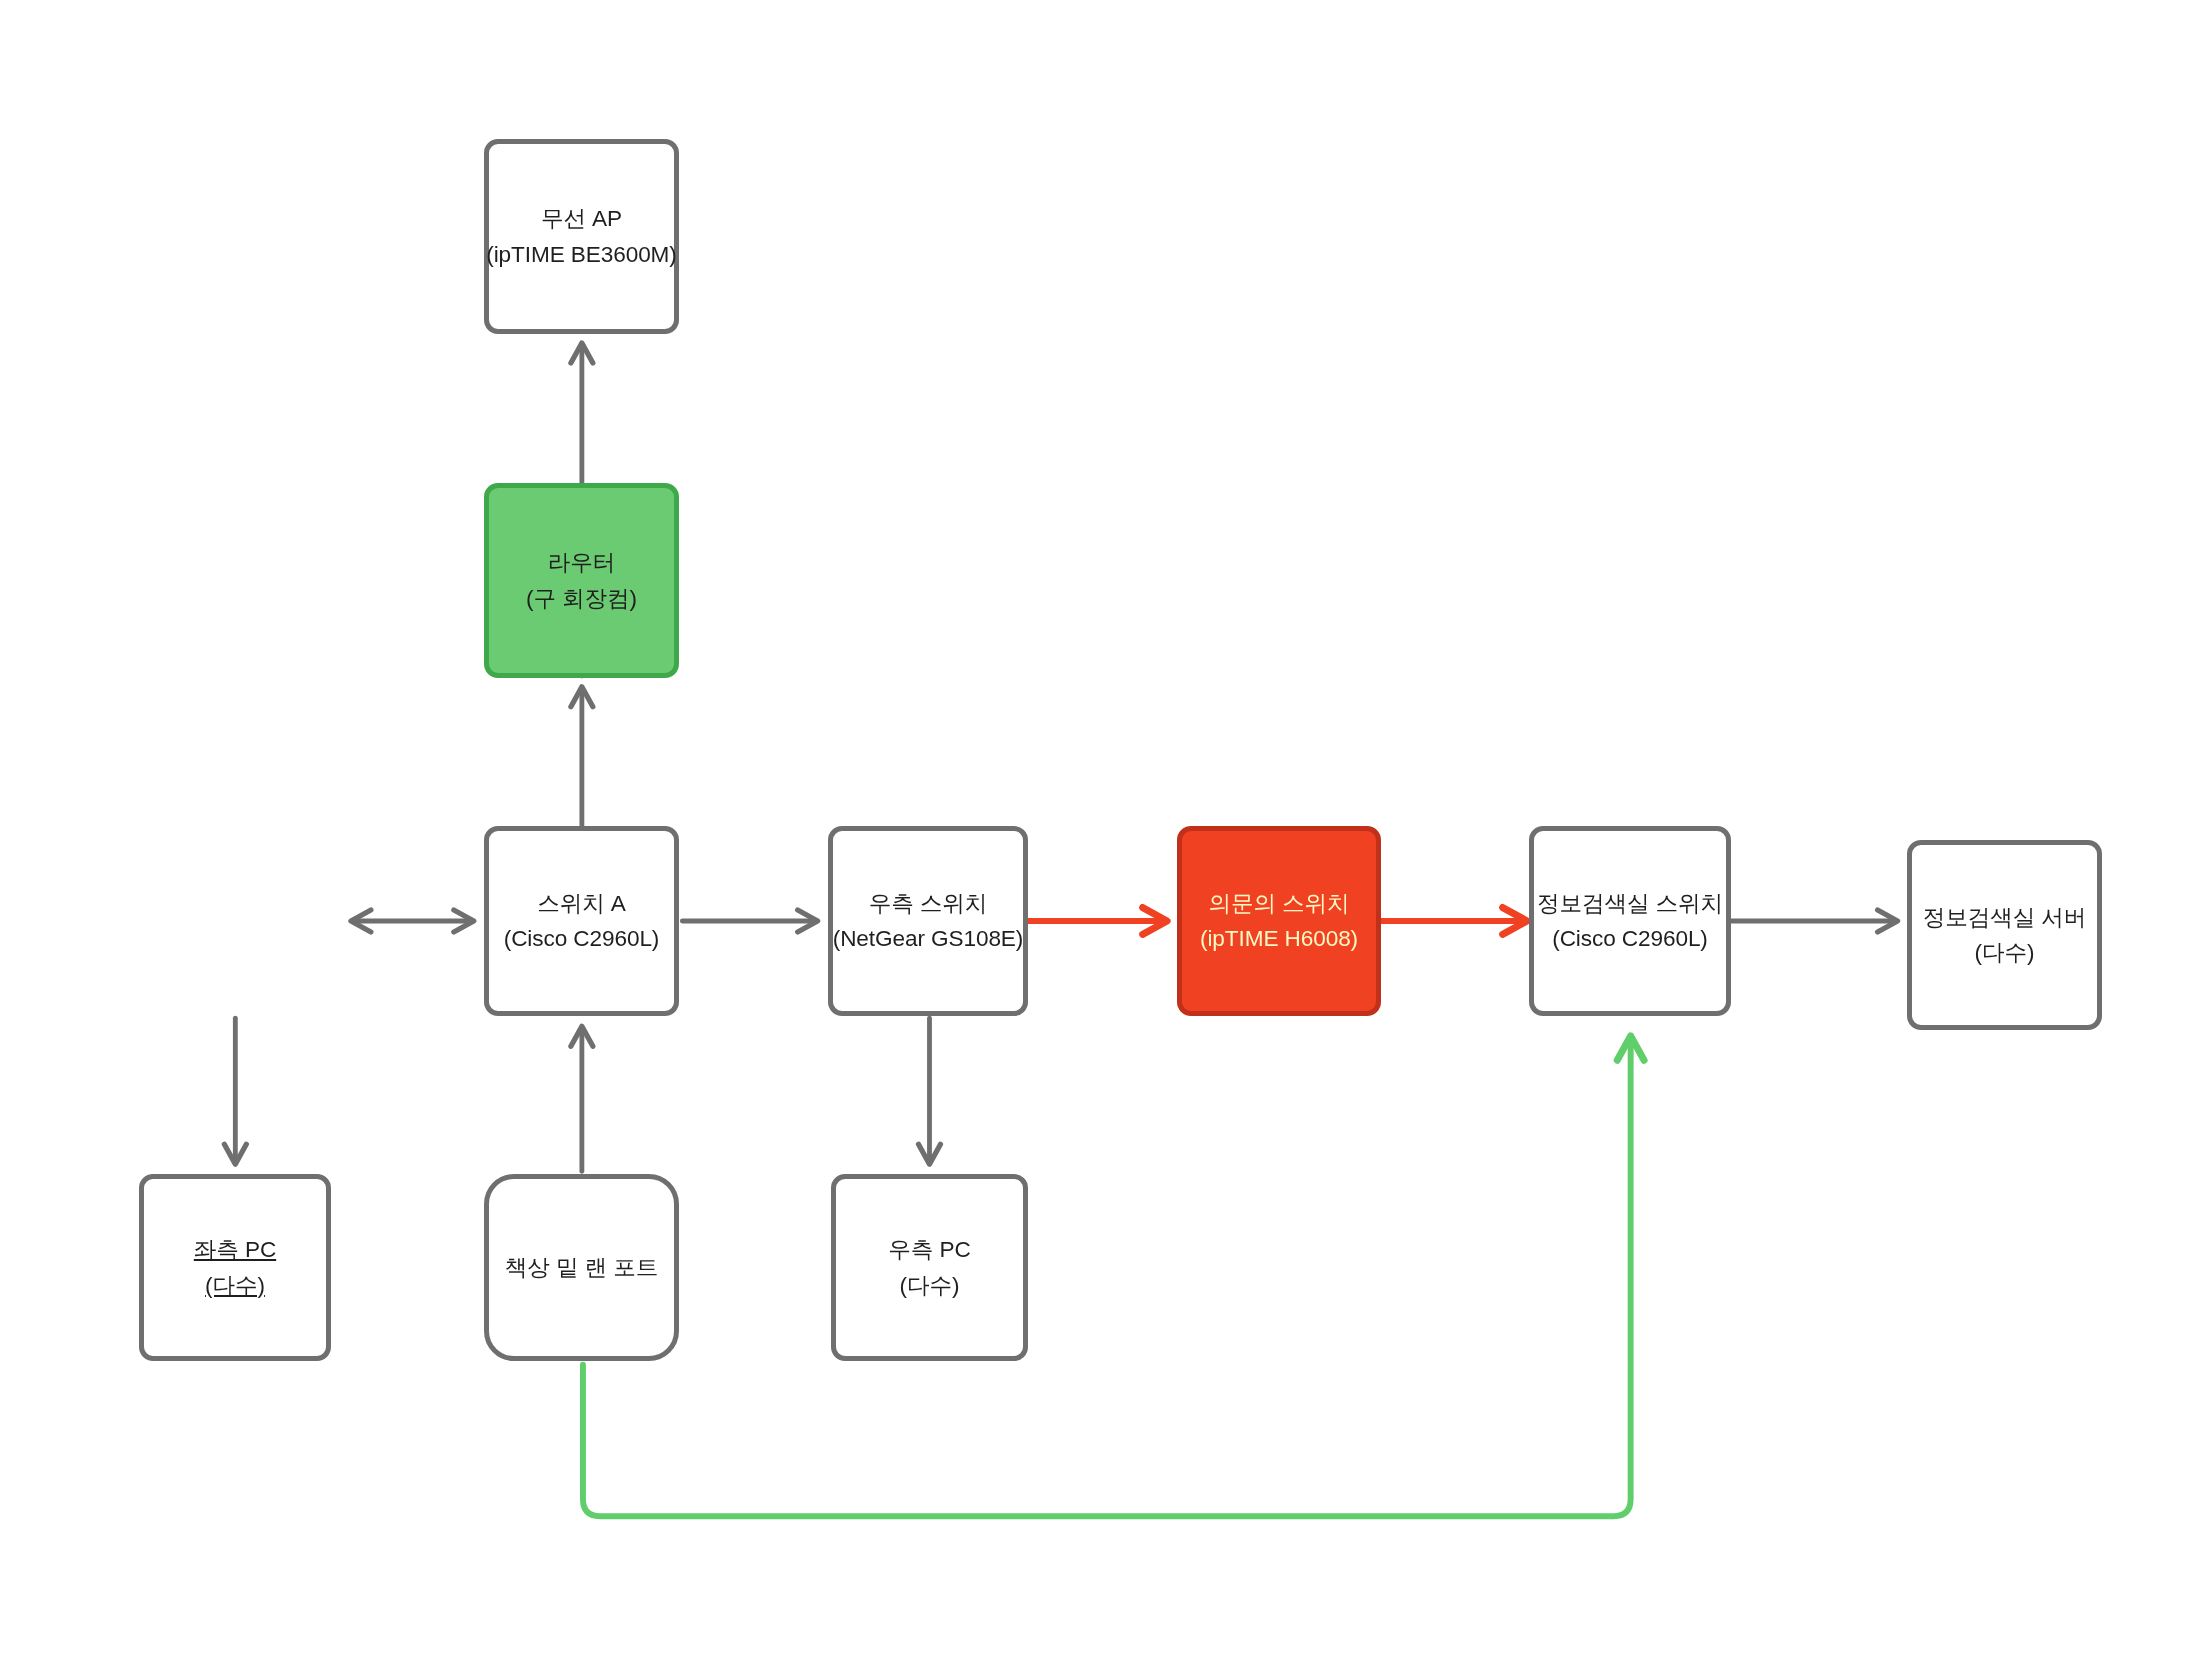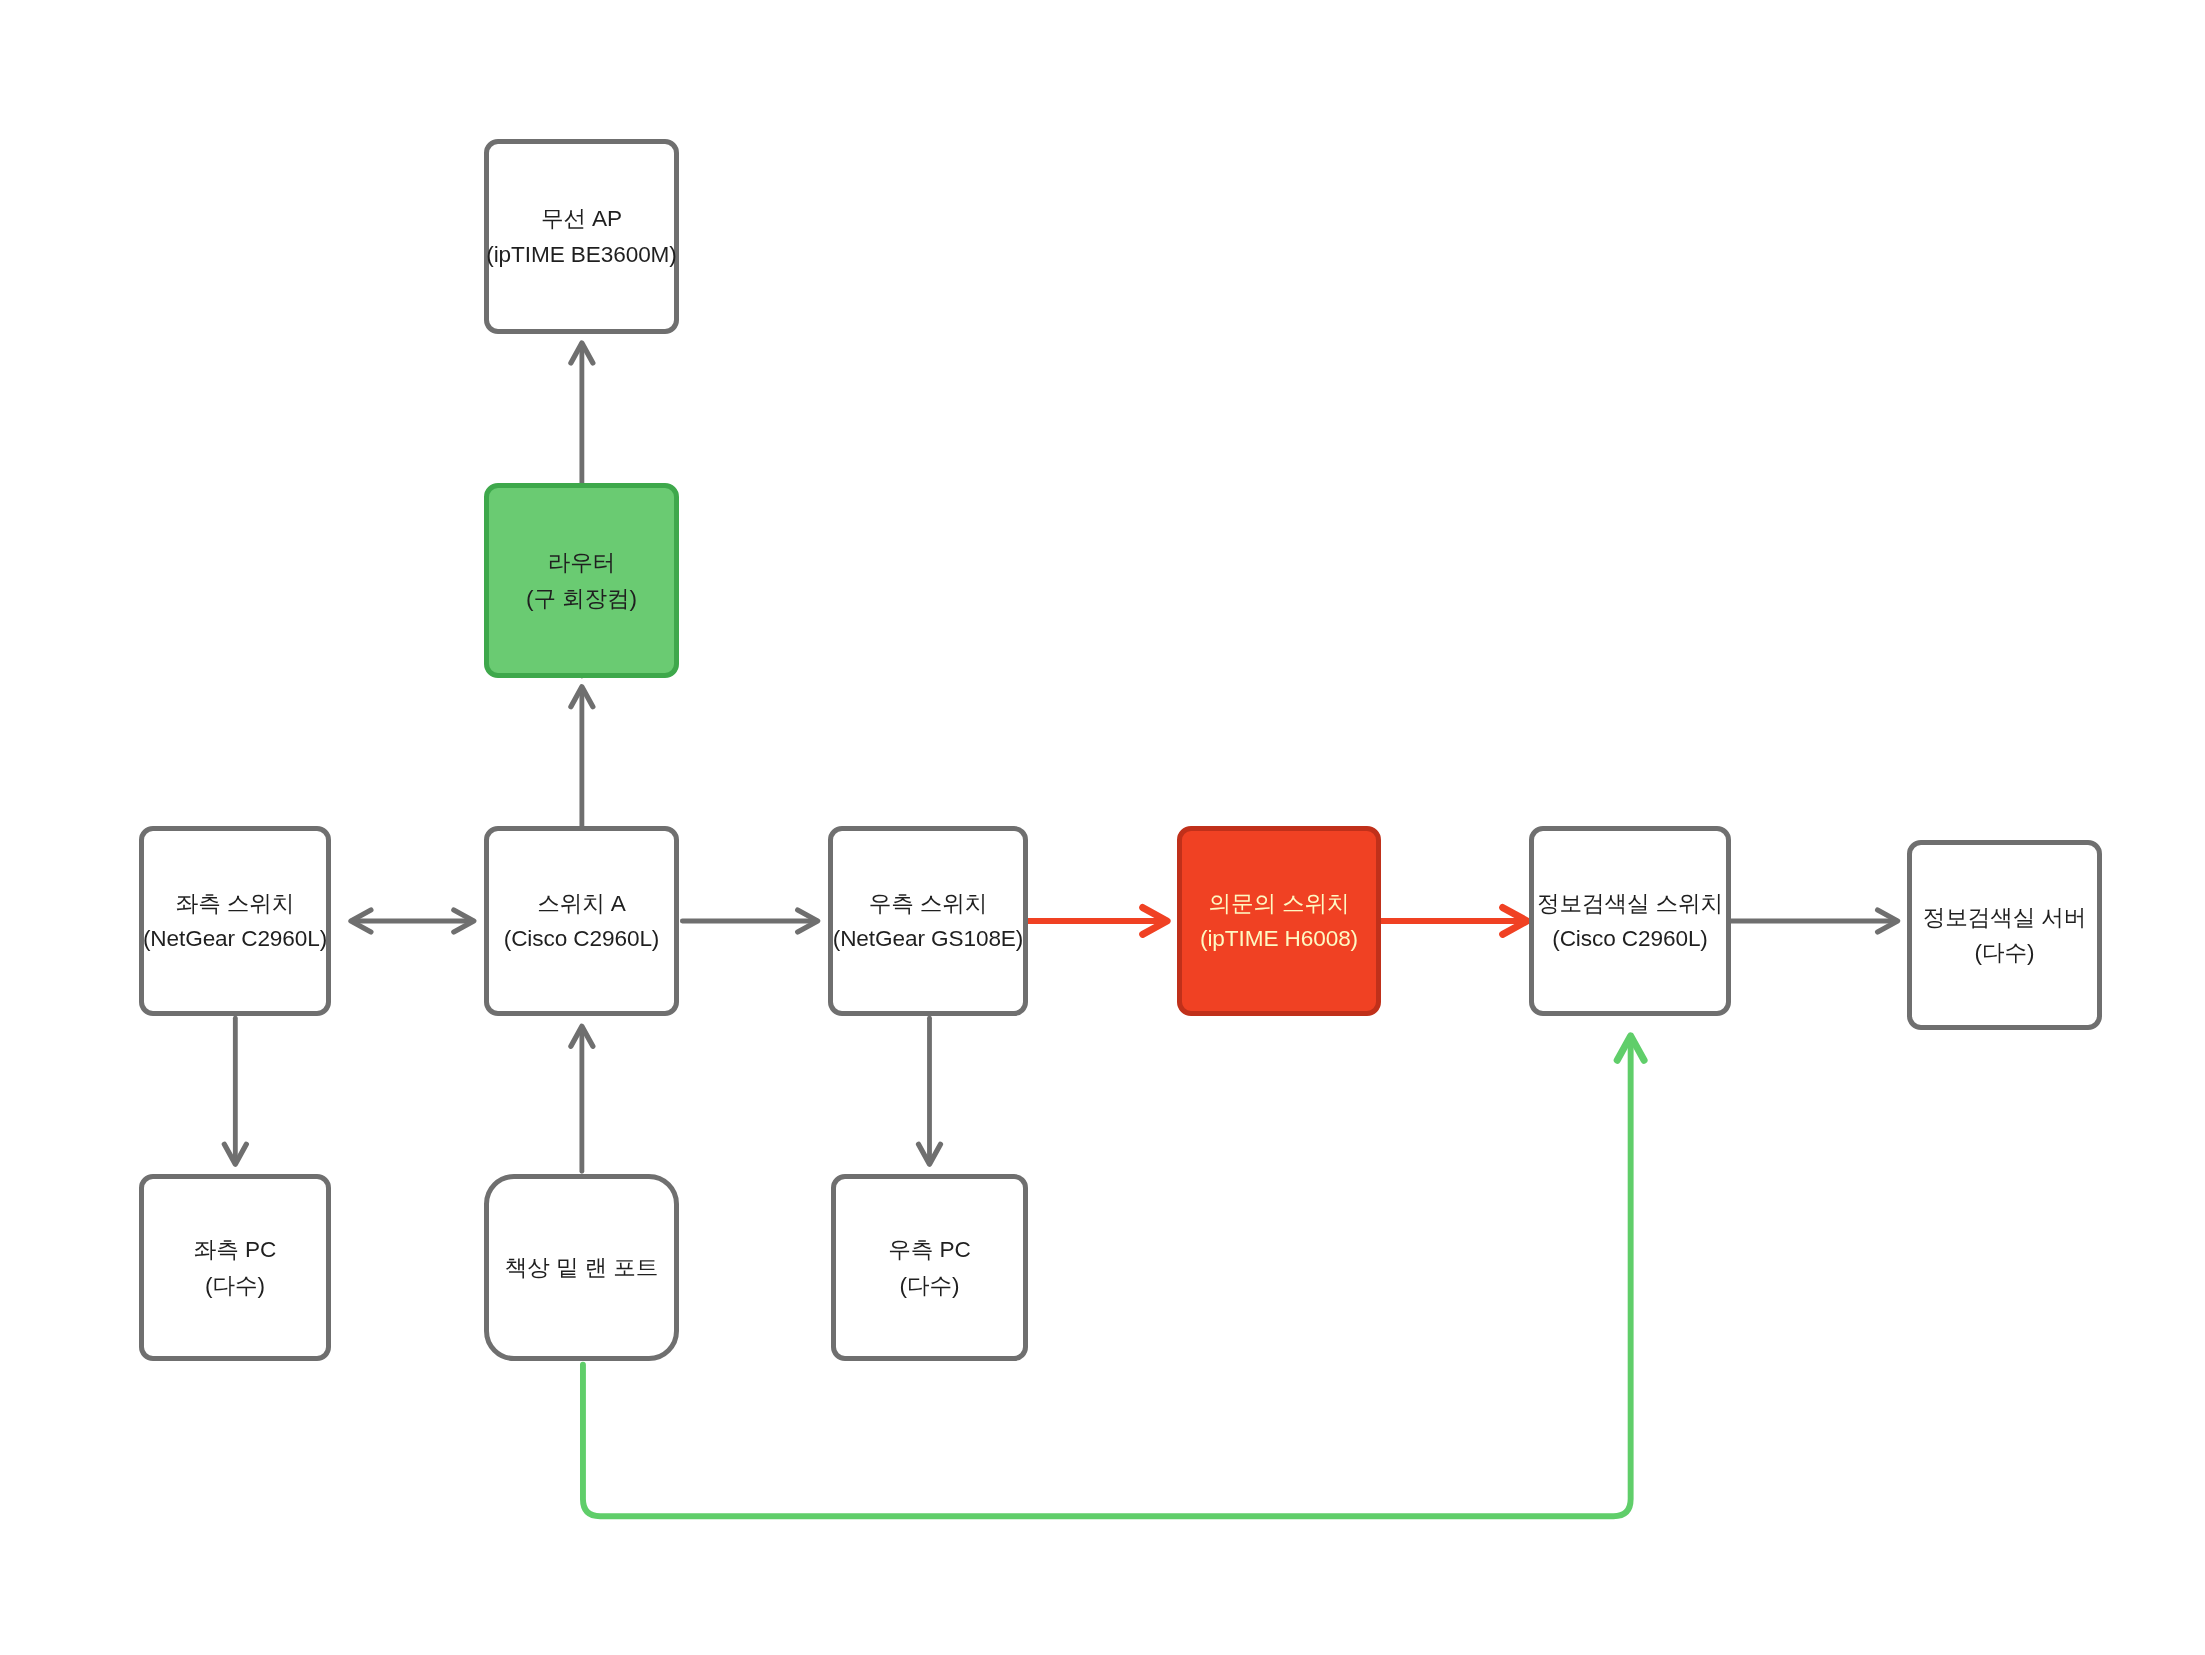--- a/index.html
+++ b/index.html
@@ -90,24 +90,20 @@
   <div class="node" style="left:484px;top:139px;width:195px;height:195px;">
     <span class="l1">무선 AP</span>
     <span class="l2">(ipTIME BE3600M)</span>
   </div>
 
   <div class="node green" style="left:484px;top:483px;width:195px;height:195px;">
     <span class="l1">라우터</span>
     <span class="l2">(구 회장컴)</span>
   </div>
 
-  <div class="node" style="left:139px;top:826px;width:192px;height:190px;">
-    <span class="l1">좌측 스위치</span>
-    <span class="l2">(NetGear C2960L)</span>
-  </div>
 
   <div class="node" style="left:484px;top:826px;width:195px;height:190px;">
     <span class="l1">스위치 A</span>
     <span class="l2">(Cisco C2960L)</span>
   </div>
 
   <div class="node" style="left:828px;top:826px;width:200px;height:190px;">
     <span class="l1">우측 스위치</span>
     <span class="l2">(NetGear GS108E)</span>
   </div>
@@ -120,21 +116,21 @@
   <div class="node" style="left:1529px;top:826px;width:202px;height:190px;">
     <span class="l1">정보검색실 스위치</span>
     <span class="l2">(Cisco C2960L)</span>
   </div>
 
   <div class="node" style="left:1907px;top:826px;width:195px;height:190px;margin-top:14px;">
     <span class="l1">정보검색실 서버</span>
     <span class="l2">(다수)</span>
   </div>
 
-  <div class="node" style="left:139px;top:1174px;width:192px;height:187px;">
+  <div class="node" style="left:139px;top:1174px;width:192px;height:187px;text-decoration:underline;">
     <span class="l1">좌측 PC</span>
     <span class="l2">(다수)</span>
   </div>
 
   <div class="node" style="left:484px;top:1174px;width:195px;height:187px;border-radius:30px;">
     <span class="l1">책상 밑 랜 포트</span>
 
   </div>
 
   <div class="node" style="left:831px;top:1174px;width:197px;height:187px;">

